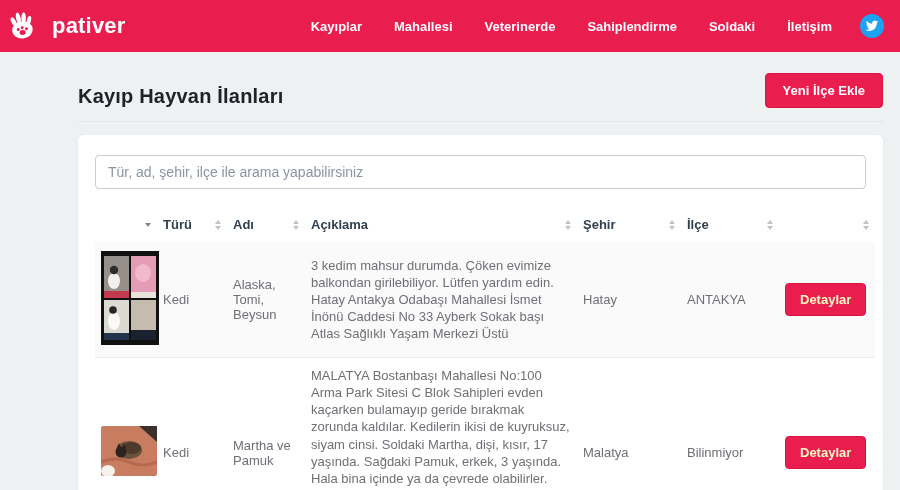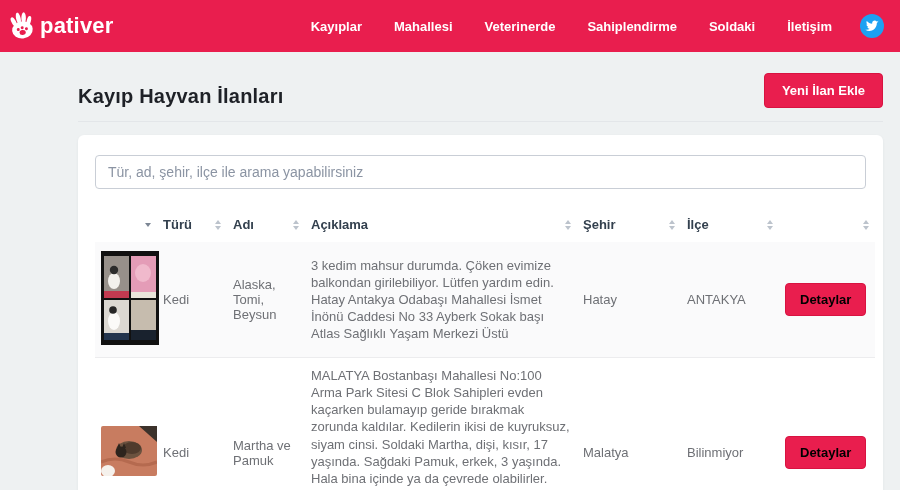--- a/index.html
+++ b/index.html
@@ -8,21 +8,21 @@
     font-family: "Liberation Sans", sans-serif;
     background:#eef1f2;
     color:#333;
   }
   
   .navbar {
     height:52px; background:#e91e4e;
     display:flex; align-items:center;
     padding:0 16px 0 8px;
   }
-  .brand { display:flex; align-items:center; gap:4px; cursor:pointer; }
+  .brand { display:flex; align-items:center; gap:16px; cursor:pointer; }
   .brand-text { color:#fff; font-size:22px; font-weight:800; letter-spacing:.2px; }
   .nav-links { margin-left:auto; display:flex; align-items:center; gap:32px; }
   .nav-link { color:#fff; font-size:13px; font-weight:700; text-decoration:none; cursor:pointer; }
   .twitter-btn {
     margin-left:28px; width:24px; height:24px; border-radius:50%;
     background:#1da1f2; display:flex; align-items:center; justify-content:center; cursor:pointer;
   }
   
   .content { margin:0 17px 0 78px; }
   .page-head {
@@ -55,21 +55,21 @@
   .tri-down { width:0; height:0; border-left:3.5px solid transparent; border-right:3.5px solid transparent; border-top:4px solid #bcc3cc; }
   th.sorted-desc .tri-down { border-top-color:#7c8694; }
   .col-img{width:62px}.col-type{width:70px}.col-name{width:78px}.col-desc{width:272px}
   .col-city{width:104px}.col-district{width:98px}.col-action{width:96px}
   tbody tr { border-bottom:1px solid #ececee; }
   tbody tr.striped { background:#fafafb; }
   td { padding:9px 6px; font-size:13px; color:#6e7075; vertical-align:middle; }
   td.desc { line-height:1.32; }
   .photo { display:block; }
   .btn-details {
-    background:#e91e4e; color:#000000; border:1px solid #d81341; border-radius:4px;
+    background:#e91e4e; color:#fef9c3; border:1px solid #d81341; border-radius:4px;
     font-family:"Liberation Sans",sans-serif;
     font-size:13px; font-weight:700; padding:8px 14px; cursor:pointer;
   }
 </style>
 </head>
 <body>
 
 <header class="navbar">
   <div class="brand">
     <span style="transform:rotate(-6deg);display:flex;">
@@ -103,21 +103,21 @@
     <svg width="14" height="14" viewBox="0 0 24 24" fill="#ffffff">
       <path d="M23.44 4.83c-.8.37-1.66.62-2.56.73.92-.55 1.63-1.43 1.96-2.48-.86.51-1.82.88-2.83 1.08A4.48 4.48 0 0 0 16.74 2.7c-2.47 0-4.48 2.01-4.48 4.49 0 .35.04.69.11 1.02-3.72-.19-7.02-1.97-9.23-4.68-.39.66-.61 1.43-.61 2.26 0 1.56.79 2.93 2 3.74a4.47 4.47 0 0 1-2.03-.56v.06c0 2.17 1.55 3.99 3.6 4.4-.38.1-.77.16-1.18.16-.29 0-.57-.03-.84-.08.57 1.78 2.22 3.08 4.18 3.11A8.98 8.98 0 0 1 1.7 18.46c-.36 0-.72-.02-1.07-.06a12.67 12.67 0 0 0 6.86 2.01c8.23 0 12.73-6.82 12.73-12.73 0-.19 0-.39-.01-.58.87-.63 1.63-1.42 2.23-2.27z"></path>
     </svg>
   </span>
 </header>
 
 <main class="content">
 
   <div class="page-head">
     <h1 class="page-title">Kayıp Hayvan İlanları</h1>
-    <button class="btn-accent">Yeni İlan Ekle</button>
+    <button class="btn-accent">Yeni İlçe Ekle</button>
   </div>
 
   <section class="card">
 
     <input class="search-input" type="text" placeholder="Tür, ad, şehir, ilçe ile arama yapabilirsiniz" style="">
 
     <table>
       <colgroup>
         <col class="col-img">
           <col class="col-type">

